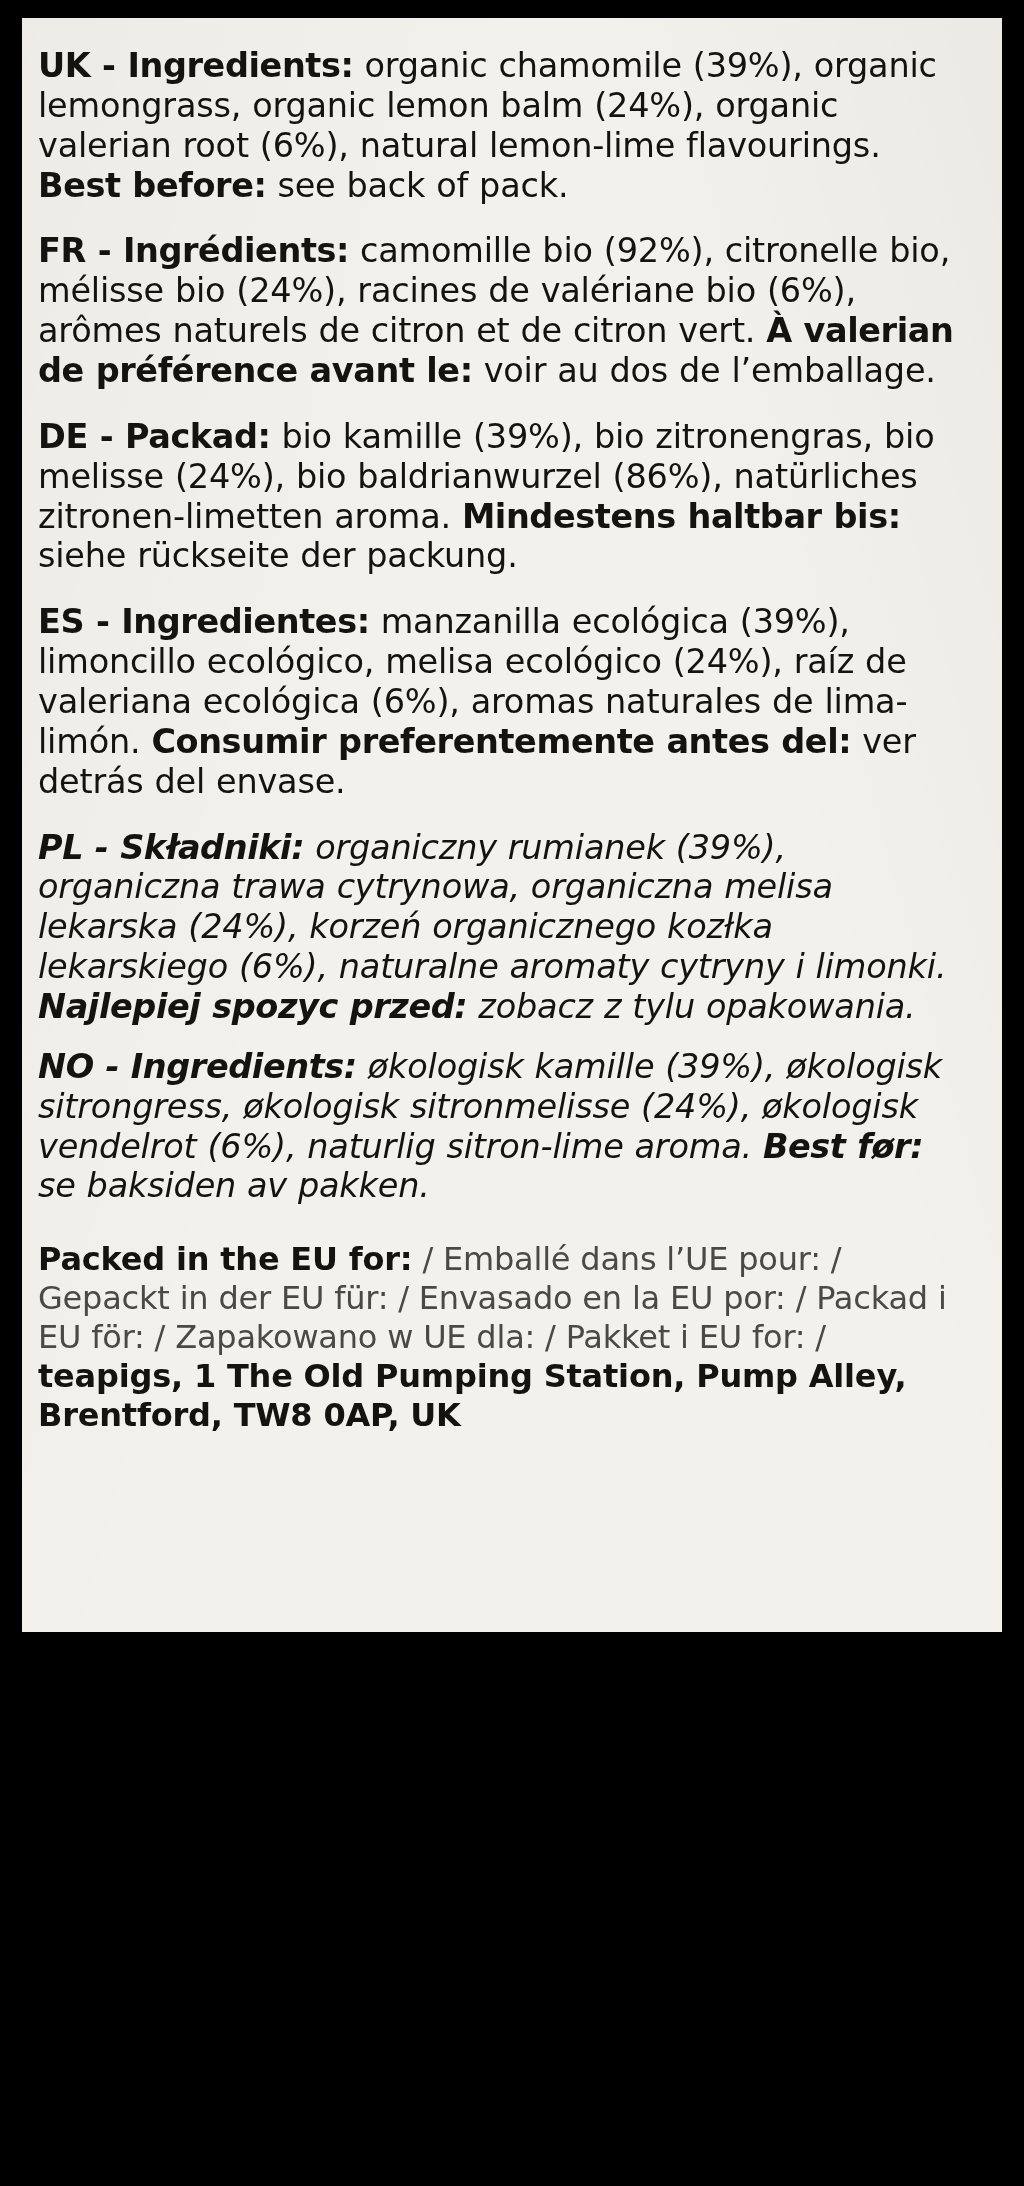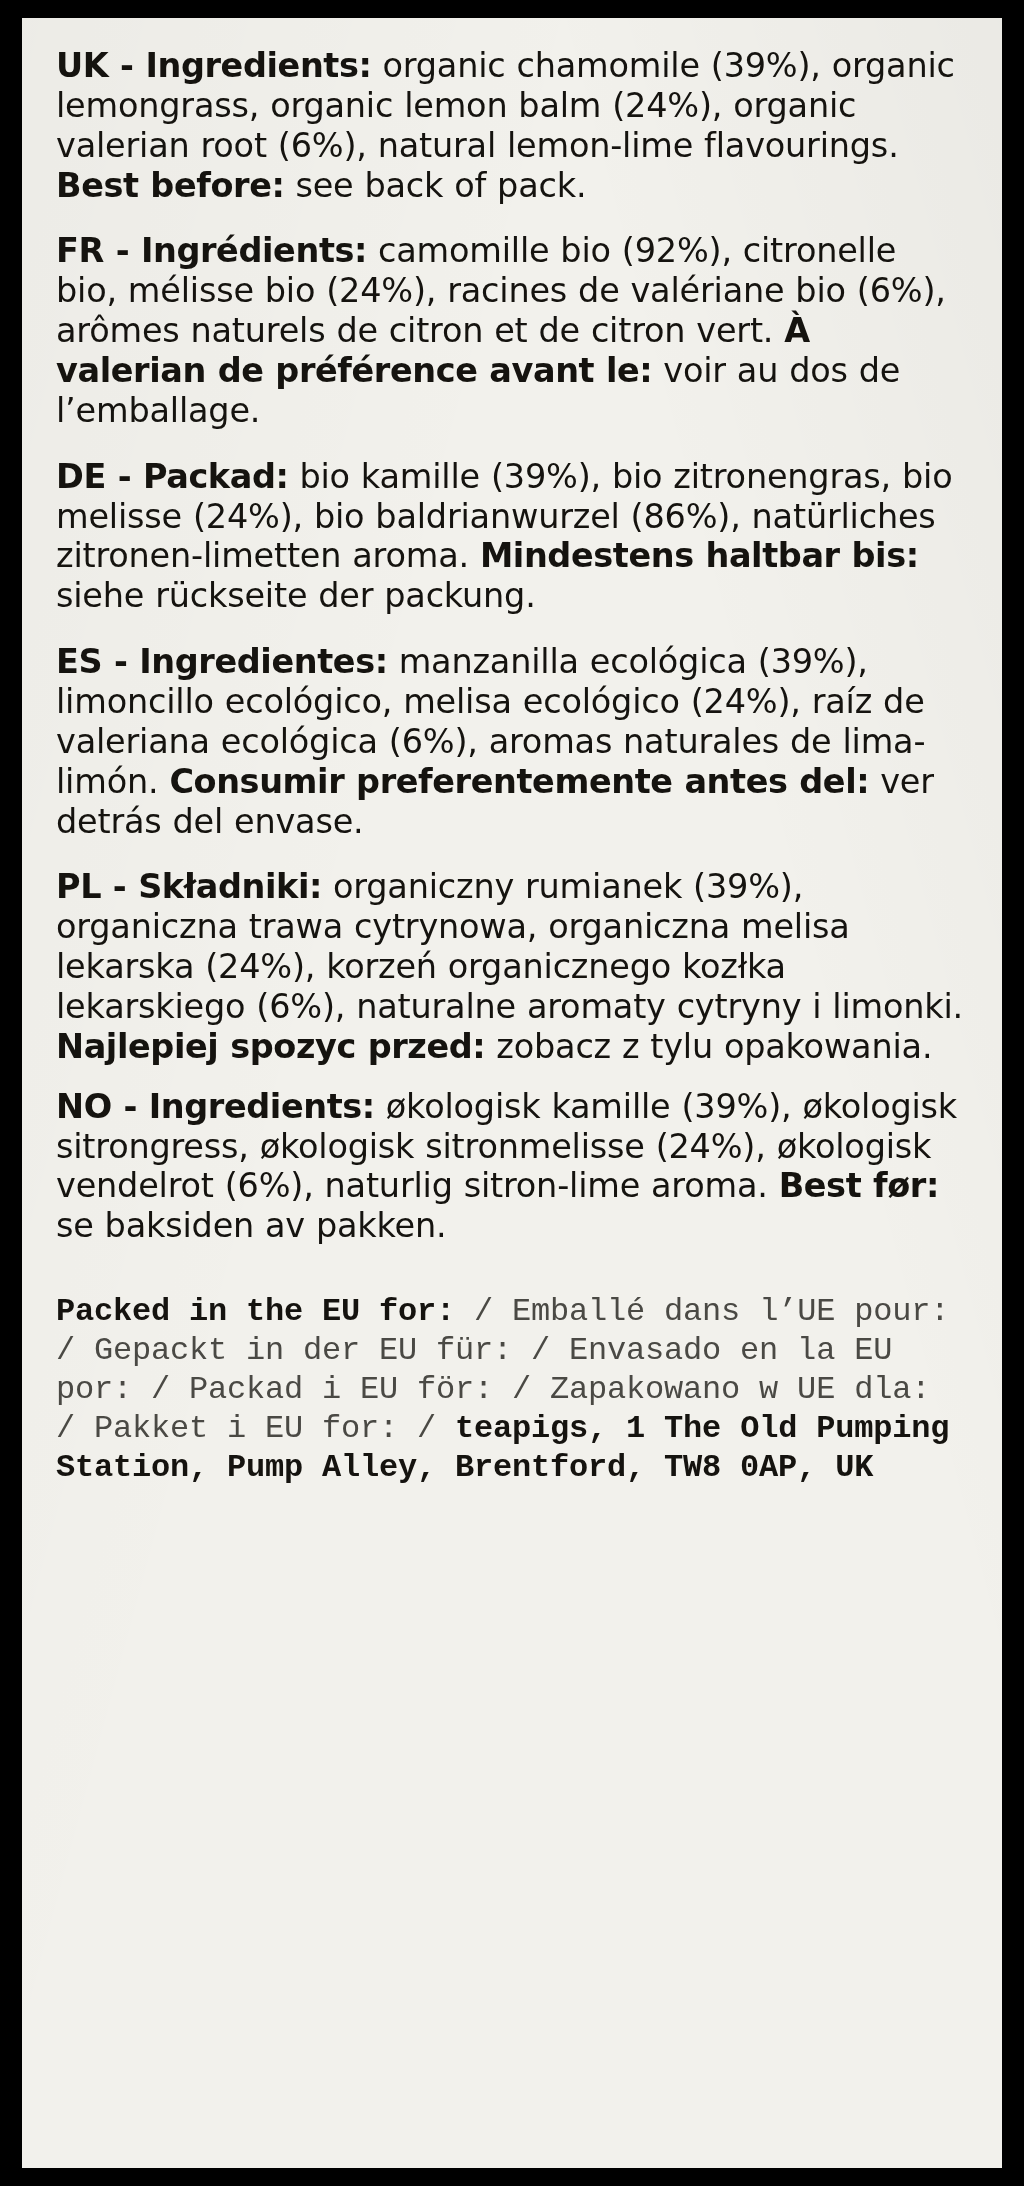--- a/index.html
+++ b/index.html
@@ -12,44 +12,45 @@
     height: 2186px;
     overflow: hidden;
     font-family: "DejaVu Sans", sans-serif;
   }
 
   #label {
     position: absolute;
     left: 22px;
     top: 18px;
     width: 980px;
-    height: 2150px;
+    height: 1614px;
     background: #f2f1ec;
     box-sizing: border-box;
-    padding: 28px 34px 10px 34px;
+    padding: 28px 34px 10px 16px;
     overflow: hidden;
   }
 
   
   #label:before {
     content: "";
     position: absolute;
     left: 0; top: 0; right: 0; bottom: 0;
     background:
       linear-gradient(105deg, rgba(0,0,0,0.022) 0%, rgba(0,0,0,0) 38%),
       linear-gradient(255deg, rgba(0,0,0,0.03) 0%, rgba(0,0,0,0) 30%);
     pointer-events: none;
   }
 
   .block {
     position: relative;
     margin-bottom: 26px;
   }
   .block.tight {
     margin-bottom: 20px;
+    font-style: italic;
   }
 
   .para {
     color: #15130f;
     font-size: 33.5px;
     line-height: 1.19;
     letter-spacing: -0.2px;
     word-spacing: 0.5px;
     text-align: left;
   }
@@ -67,22 +68,21 @@
   }
   .packed .light {
     color: #4a4944;
   }
   .packed b {
     font-weight: 700;
   }
 
   
   #packed-block {
-    margin-top: 46px;
-    font-family: Liberation Mono, monospace;
+    margin-top: 34px;
   }
 </style>
 </head>
 <body>
 
 <div id="label">
 
   <div class="block">
     <div class="para"><b>UK - Ingredients:</b><span> organic chamomile (39%), organic lemongrass, organic lemon balm (24%), organic valerian root (6%), natural lemon-lime flavourings. </span><b>Best before:</b><span> see back of pack.</span></div>
   </div>

